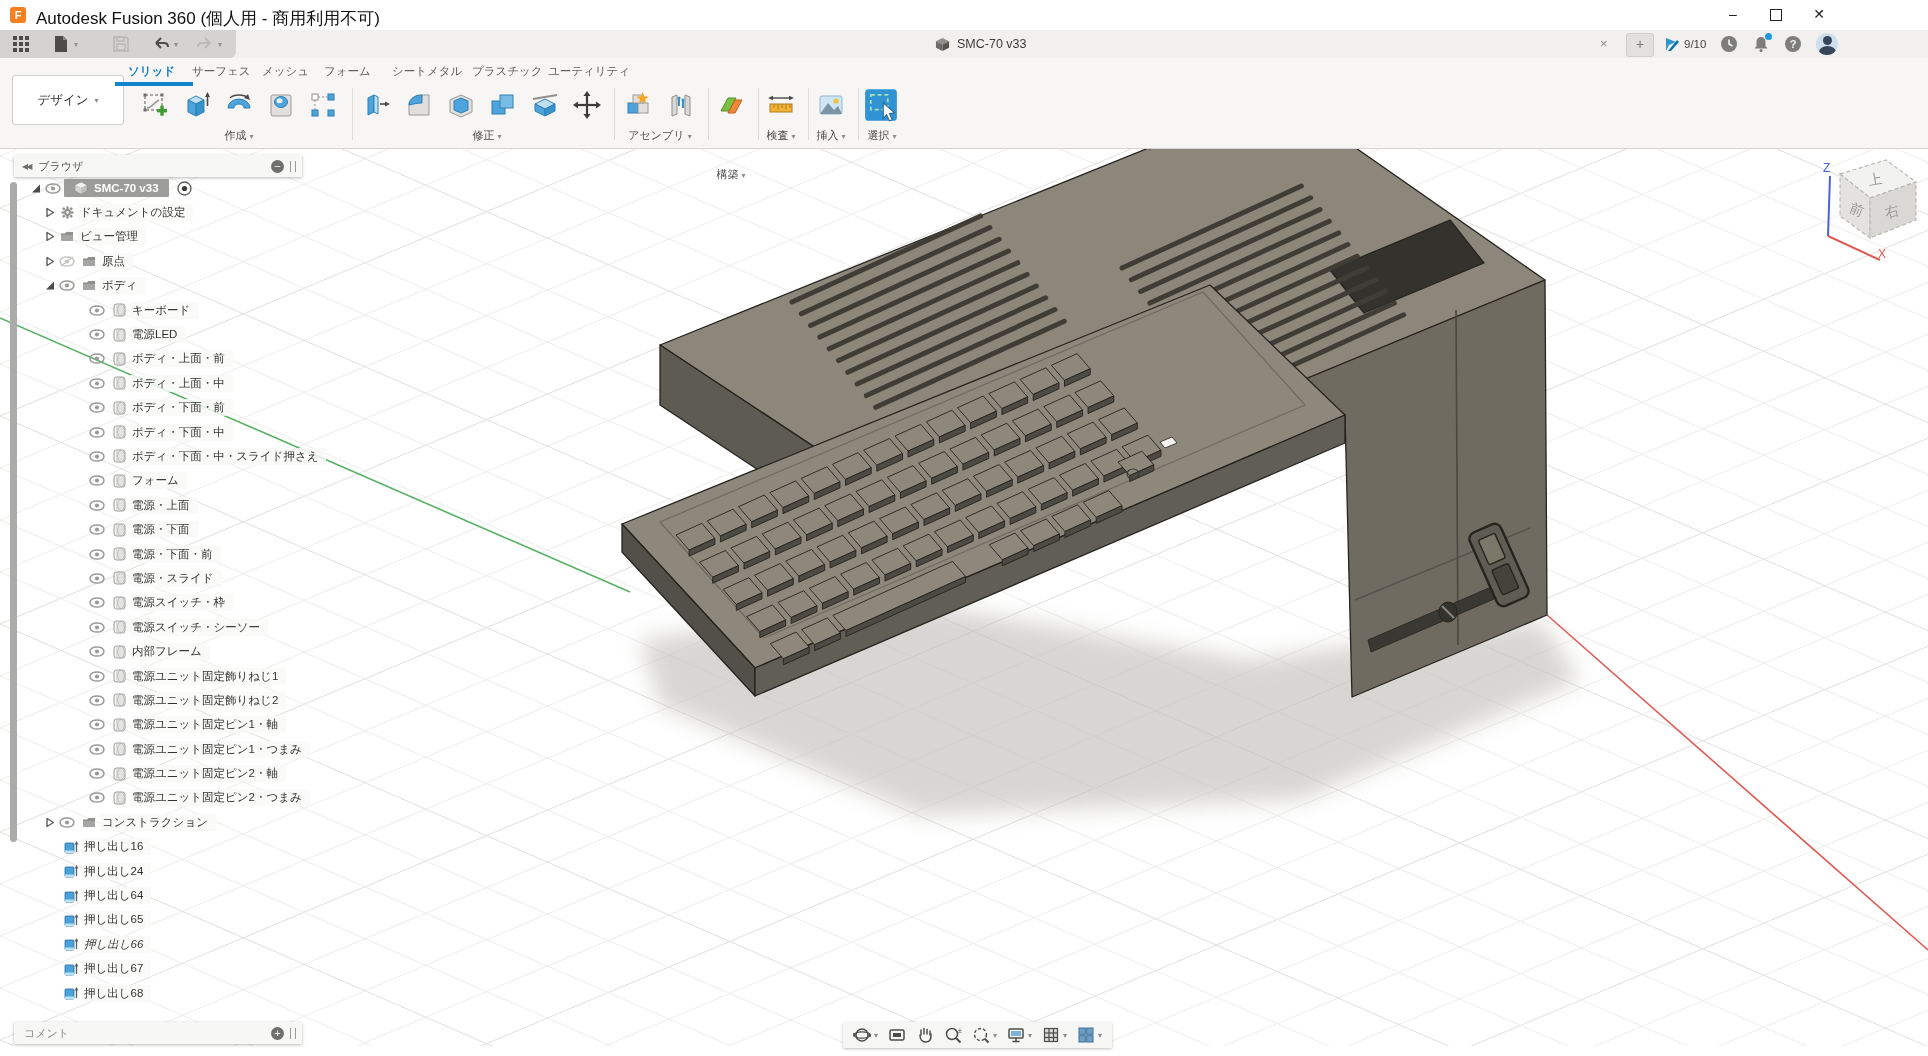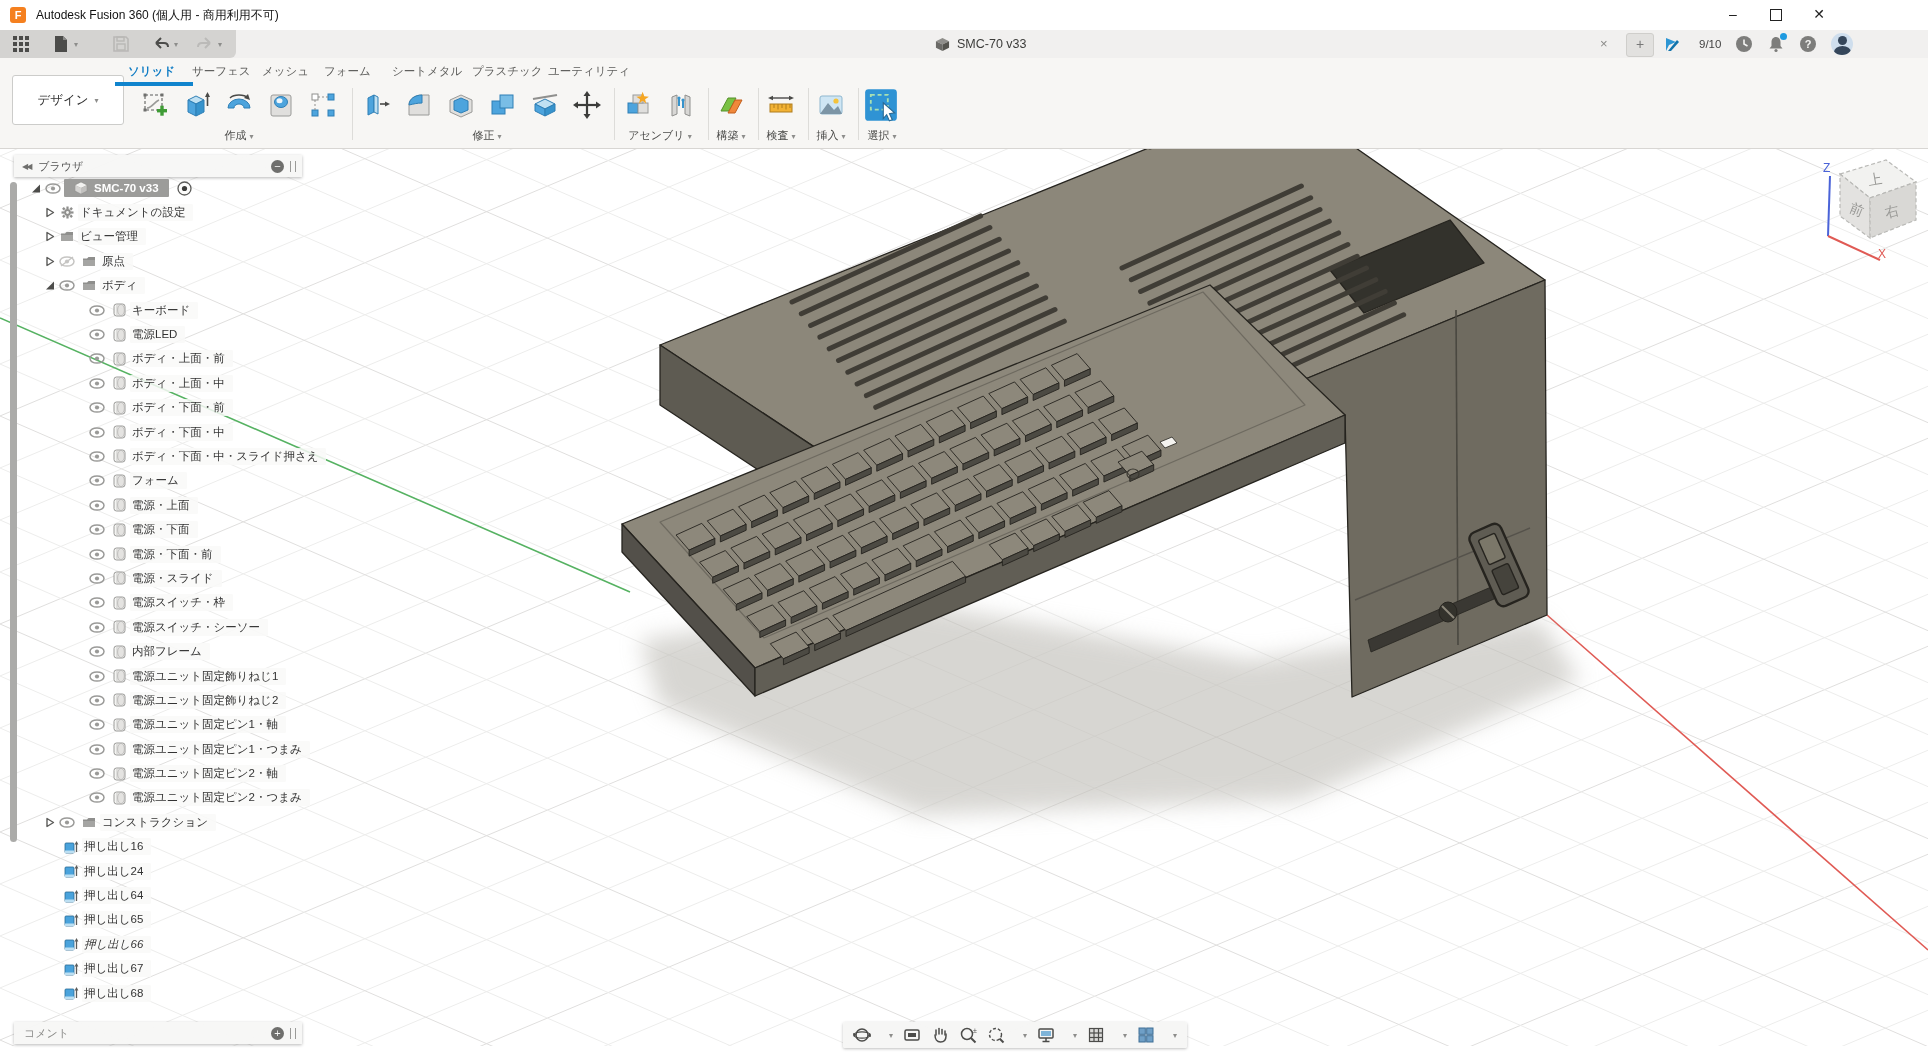--- a/index.html
+++ b/index.html
@@ -4,21 +4,21 @@
 <style>
   html,body{margin:0;padding:0;}
   body{width:1928px;height:1056px;position:relative;overflow:hidden;
        font-family:"Liberation Sans","DejaVu Sans",sans-serif;
        background:#fff;-webkit-user-select:none;user-select:none;}
   .abs{position:absolute;}
   
   .titlebar{left:0;top:0;width:1928px;height:30px;background:#ffffff;z-index:30;}
   .app-icon{left:10px;top:7px;width:16px;height:16px;border-radius:3px;background:#f5801f;
             color:#fff;font-size:11px;font-weight:bold;text-align:center;line-height:16px;}
-  .title-text{left:36px;top:7px;font-size:12px;color:#111;white-space:nowrap;}
+  .title-text{left:36px;top:7px;font-size:17px;color:#111;white-space:nowrap;}
   .winbtn{top:0px;width:42px;height:29px;text-align:center;line-height:29px;font-size:14px;color:#222;}
   .maxglyph{width:10px;height:10px;border:1.2px solid #222;display:inline-block;position:relative;top:2px;}
   
   .tabstrip{left:0;top:30px;width:1928px;height:28px;background:#f1f0ef;z-index:30;border-bottom:1px solid #e3e2e0;}
   .qatzone{left:0;top:0;width:236px;height:28px;background:#d4d3d1;border-bottom-right-radius:6px;}
   .qicon{top:5px;width:18px;height:18px;}
   .caret{color:#8d8d8b;font-size:8px;}
   .doc-tab{top:0;height:28px;display:flex;align-items:center;gap:7px;font-size:12.5px;color:#3c3c3a;}
   .tr-icons{top:0;height:28px;display:flex;align-items:center;gap:14px;}
   .addbtn{width:26px;height:22px;background:#e2e1df;border:1px solid #cfcecb;border-radius:3px;
@@ -47,21 +47,21 @@
   .trow{height:24.4px;display:flex;align-items:center;font-size:11.5px;color:#333;white-space:nowrap;}
   .tpill{background:rgba(249,249,248,0.85);padding:1px 8px 1px 2px;display:flex;align-items:center;gap:6px;border-radius:1px;}
   .tpill.sel{background:#9c9c9a;color:#fff;padding:2px 10px;}
   .tri{width:14px;display:flex;justify-content:center;}
   .slot{width:22px;display:flex;justify-content:center;}
   .scrollbar{left:10px;top:182px;width:7px;height:822px;z-index:9;}
   .sb-thumb{position:absolute;left:0;top:0;width:7px;height:660px;background:#ababa9;border-radius:4px;}
   .commentbar{left:14px;top:1022px;width:288px;z-index:10;}
   .navbar{left:843px;top:1022px;height:26px;background:rgba(246,246,245,0.97);box-shadow:0 1px 3px rgba(0,0,0,.25);
           display:flex;align-items:center;padding:0 10px;gap:10px;z-index:10;border-radius:2px;}
-  .nav-item{display:flex;align-items:center;gap:18px;}
+  .nav-item{display:flex;align-items:center;gap:3px;}
   .viewcube{left:1806px;top:138px;z-index:10;}
   
   .taskbar{left:0;top:1046px;width:1928px;height:20px;background:#0b0b0b;z-index:40;overflow:hidden;margin-top:24px;}
   .tb-light{left:150px;top:0;width:256px;height:10px;background:#e9e8e6;}
   .tb-app{left:737px;top:0;width:46px;height:10px;background:#303030;}
   .tb-clock{left:1796px;top:1px;font-size:10px;color:#9a9a9a;}
   .tb-sliver{left:1921px;top:0;width:7px;height:10px;background:#f2f2f2;}
   svg{display:block;}
 </style>
 </head>
@@ -539,21 +539,21 @@
       <svg viewBox="0 0 30 30" class="abs tool" style="left: 864px; width: 34px; height: 34px; top: 30px;">
         <rect x="1" y="1" width="28" height="28" rx="3" fill="#2f93d4"></rect>
         <rect x="6" y="6" width="15" height="13" fill="none" stroke="#a8e0b2" stroke-width="1.6" stroke-dasharray="3.5,2.5"></rect>
         <polygon points="17,13 27,22 22.5,22.6 25,28 22.4,29 20,23.6 17,27" fill="#ffffff" stroke="#2a6a94"></polygon>
       </svg>
     </div>
   <div id="rlabels">
       <div class="abs glabel" style="left: 239px;"><span>作成</span> <span class="caret">▾</span></div>
       <div class="abs glabel" style="left: 487px;"><span>修正</span> <span class="caret">▾</span></div>
       <div class="abs glabel" style="left: 660px;"><span>アセンブリ</span> <span class="caret">▾</span></div>
-      <div class="abs glabel" style="left: 731px;"><span>構築</span> <span class="caret">▾</span></div>
+      <div class="abs glabel" style="left: 731px; margin-top: 39px;"><span>構築</span> <span class="caret">▾</span></div>
       <div class="abs glabel" style="left: 781px;"><span>検査</span> <span class="caret">▾</span></div>
       <div class="abs glabel" style="left: 831px;"><span>挿入</span> <span class="caret">▾</span></div>
       <div class="abs glabel" style="left: 882px;"><span>選択</span> <span class="caret">▾</span></div>
     </div>
   <div id="rseps">
       <div class="abs rsep" style="left: 352px;"></div>
       <div class="abs rsep" style="left: 614px;"></div>
       <div class="abs rsep" style="left: 708px;"></div>
       <div class="abs rsep" style="left: 758px;"></div>
       <div class="abs rsep" style="left: 808px;"></div>

